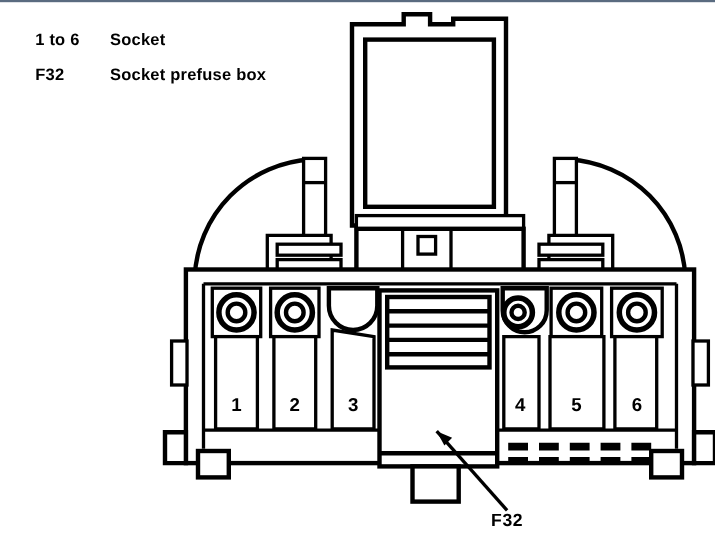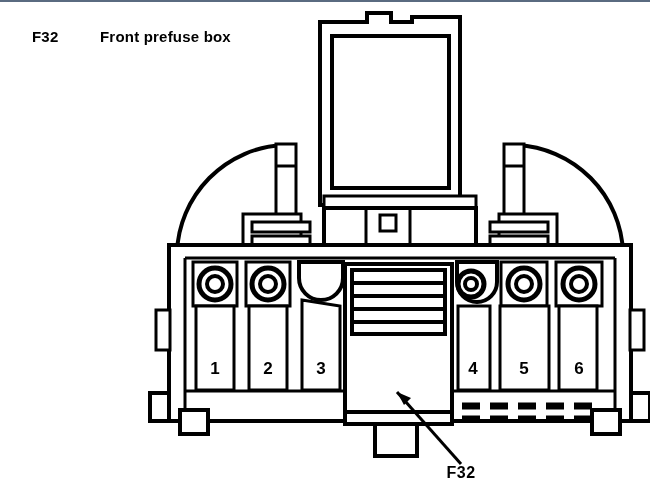--- a/index.html
+++ b/index.html
@@ -78,22 +78,26 @@
 </style>
 </head>
 <body>
 
 <div id="page">
 
   <div id="top-rule"></div>
 
   <div id="legend">
     <div class="legend-row">
+      <div class="legend-key">1 to 6</div>
+      <div class="legend-desc">Socket</div>
+    </div>
+    <div class="legend-row">
       <div class="legend-key">F32</div>
-      <div class="legend-desc">Front prefuse box</div>
+      <div class="legend-desc">Socket prefuse box</div>
     </div>
   </div>
 
   <div id="diagram">
   <svg width="650" height="499" viewBox="0 0 650 499" xmlns="http://www.w3.org/2000/svg" shape-rendering="geometricPrecision">
 
     <g>
       <path class="ln" stroke-width="4" d="M 177 252 A 112 112 0 0 1 283 145"></path>
     </g>
     <g>

